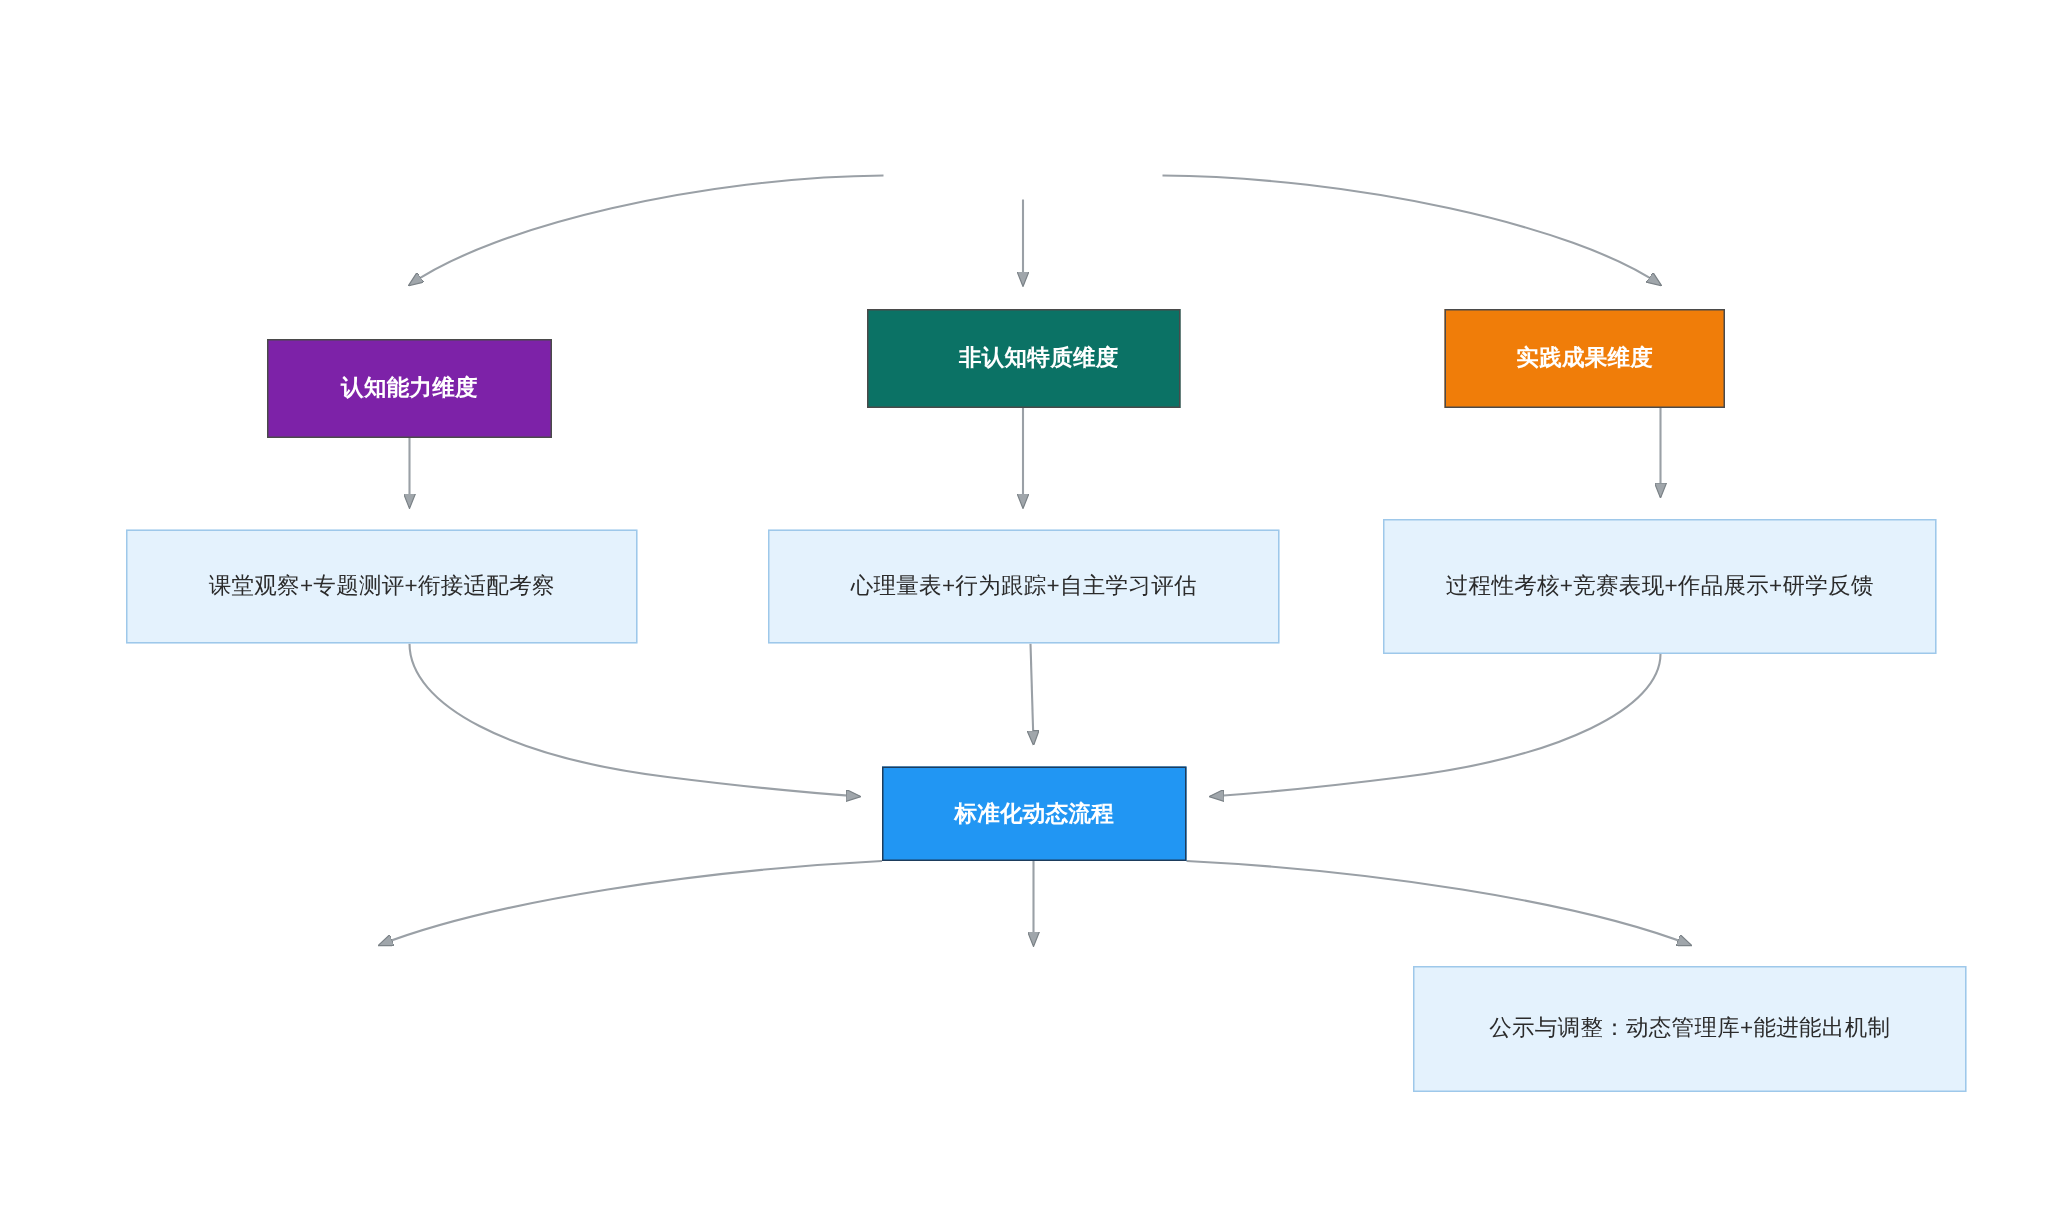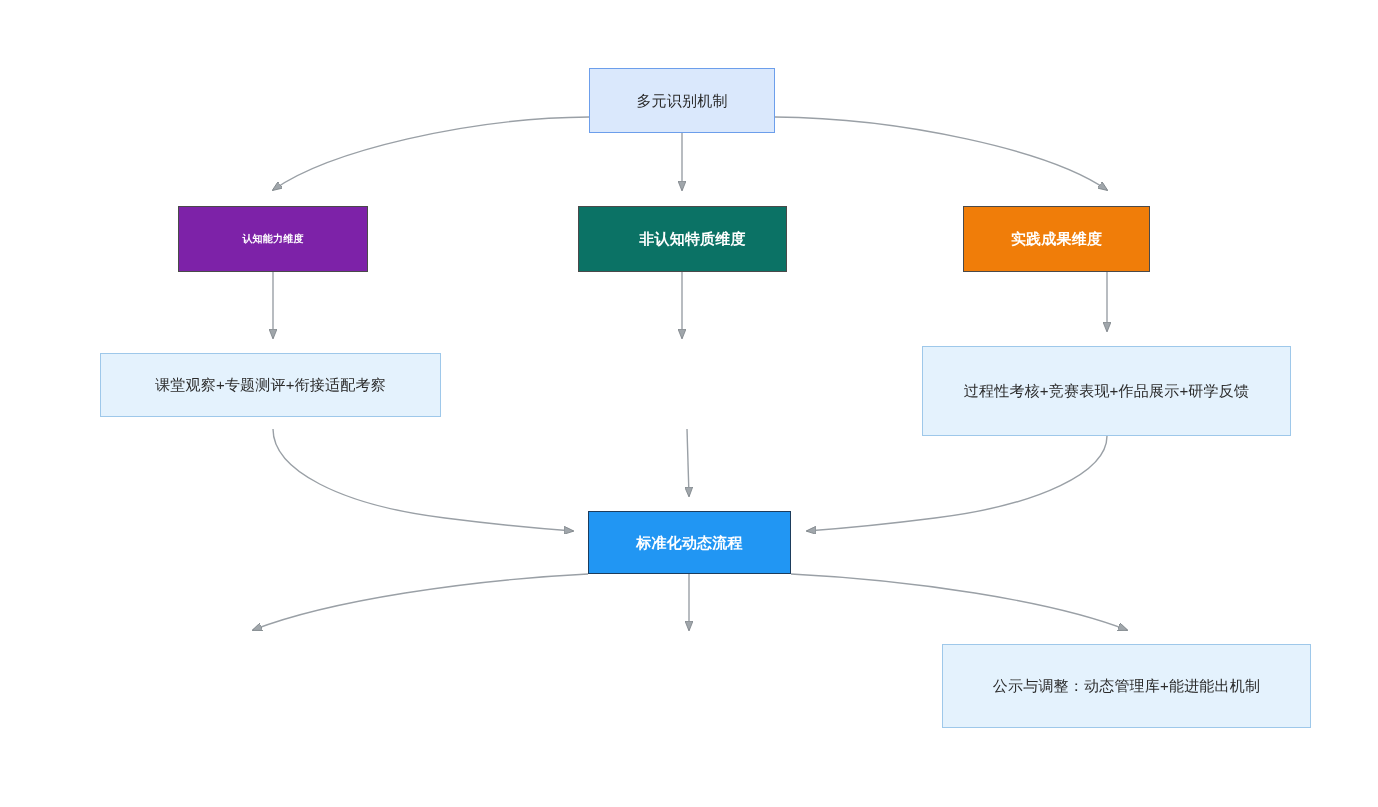--- a/index.html
+++ b/index.html
@@ -56,22 +56,23 @@
   .node-light {
     background: #e4f2fd;
     border: 1.5px solid #9ec8ea;
     color: #2b2b2b;
     font-size: 15px;
   }
   .node-purple {
     background: #7d22a8;
     border: 1.4px solid #4a4a4a;
     color: #ffffff;
-    font-size: 10px;
+    font-size: 15px;
     font-weight: 600;
+    margin-top: 20px;
   }
   .node-teal {
     background: #0b7265;
     border: 1.4px solid #4a4a4a;
     color: #ffffff;
     font-size: 15px;
     font-weight: 600;
   }
   .node-orange {
     background: #f07d09;
@@ -110,40 +111,40 @@
 
     <path class="edge-path" d="M 273,429 C 273,470 340,505 445,518 C 500,525 545,529 573,531" marker-end="url(#arrowhead)"></path>
     <path class="edge-path" d="M 687,429 L 689,496" marker-end="url(#arrowhead)"></path>
     <path class="edge-path" d="M 1107,436 C 1107,472 1040,505 935,518 C 880,525 835,529 807,531" marker-end="url(#arrowhead)"></path>
 
     <path class="edge-path" d="M 588,574 C 470,580 330,600 253,630" marker-end="url(#arrowhead)"></path>
     <path class="edge-path" d="M 689,574 L 689,630" marker-end="url(#arrowhead)"></path>
     <path class="edge-path" d="M 791,574 C 910,580 1050,600 1127,630" marker-end="url(#arrowhead)"></path>
   </svg>
 
-  <div class="node node-root" style="left:589px; top:68px; width:186px; height:65px;">
-    <span class="node-label">多元识别机制</span>
-  </div>
 
   <div class="node node-purple" style="left:178px; top:206px; width:190px; height:66px;">
     <span class="node-label">认知能力维度</span>
   </div>
 
   <div class="node node-teal" style="left:578px; top:206px; width:209px; height:66px;padding-left:20px;">
     <span class="node-label">非认知特质维度</span>
   </div>
 
   <div class="node node-orange" style="left:963px; top:206px; width:187px; height:66px;">
     <span class="node-label">实践成果维度</span>
   </div>
 
-  <div class="node node-light" style="left:100px; top:353px; width:341px; height:64px;">
+  <div class="node node-light" style="left:84px; top:353px; width:341px; height:76px;">
     <span class="node-label">课堂观察+专题测评+衔接适配考察</span>
   </div>
 
+  <div class="node node-light" style="left:512px; top:353px; width:341px; height:76px;">
+    <span class="node-label">心理量表+行为跟踪+自主学习评估</span>
+  </div>
 
   <div class="node node-light" style="left:922px; top:346px; width:369px; height:90px;">
     <span class="node-label">过程性考核+竞赛表现+作品展示+研学反馈</span>
   </div>
 
   <div class="node node-process" style="left:588px; top:511px; width:203px; height:63px;">
     <span class="node-label">标准化动态流程</span>
   </div>
 
 

